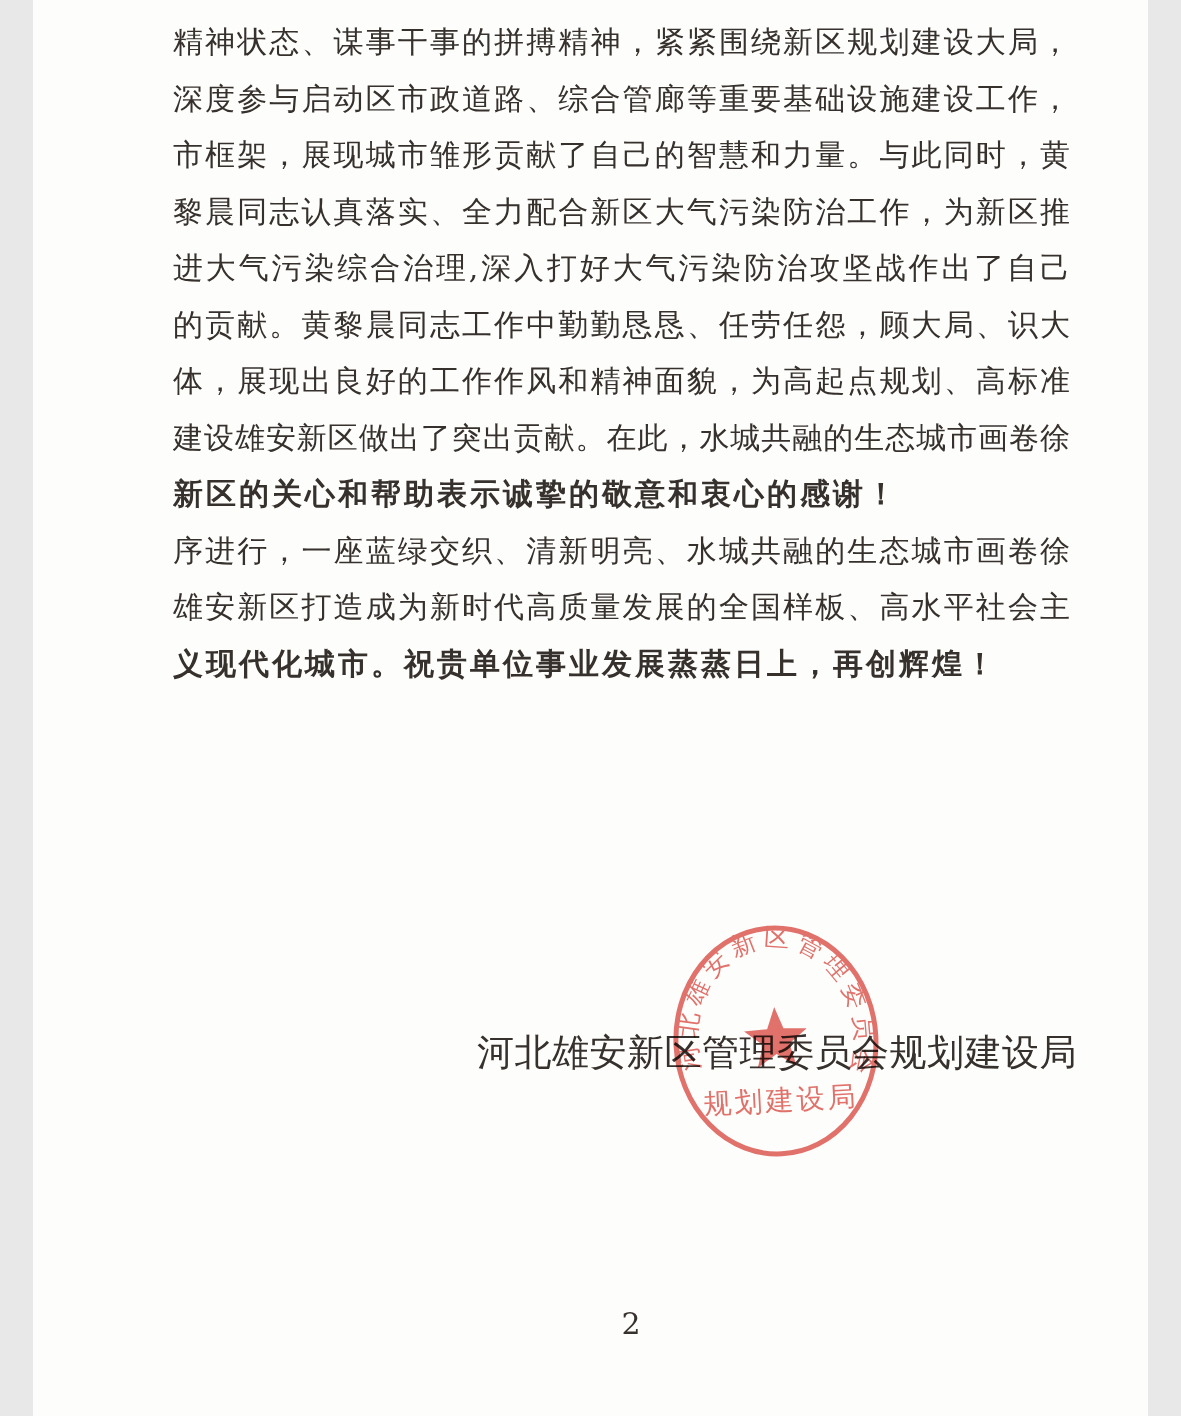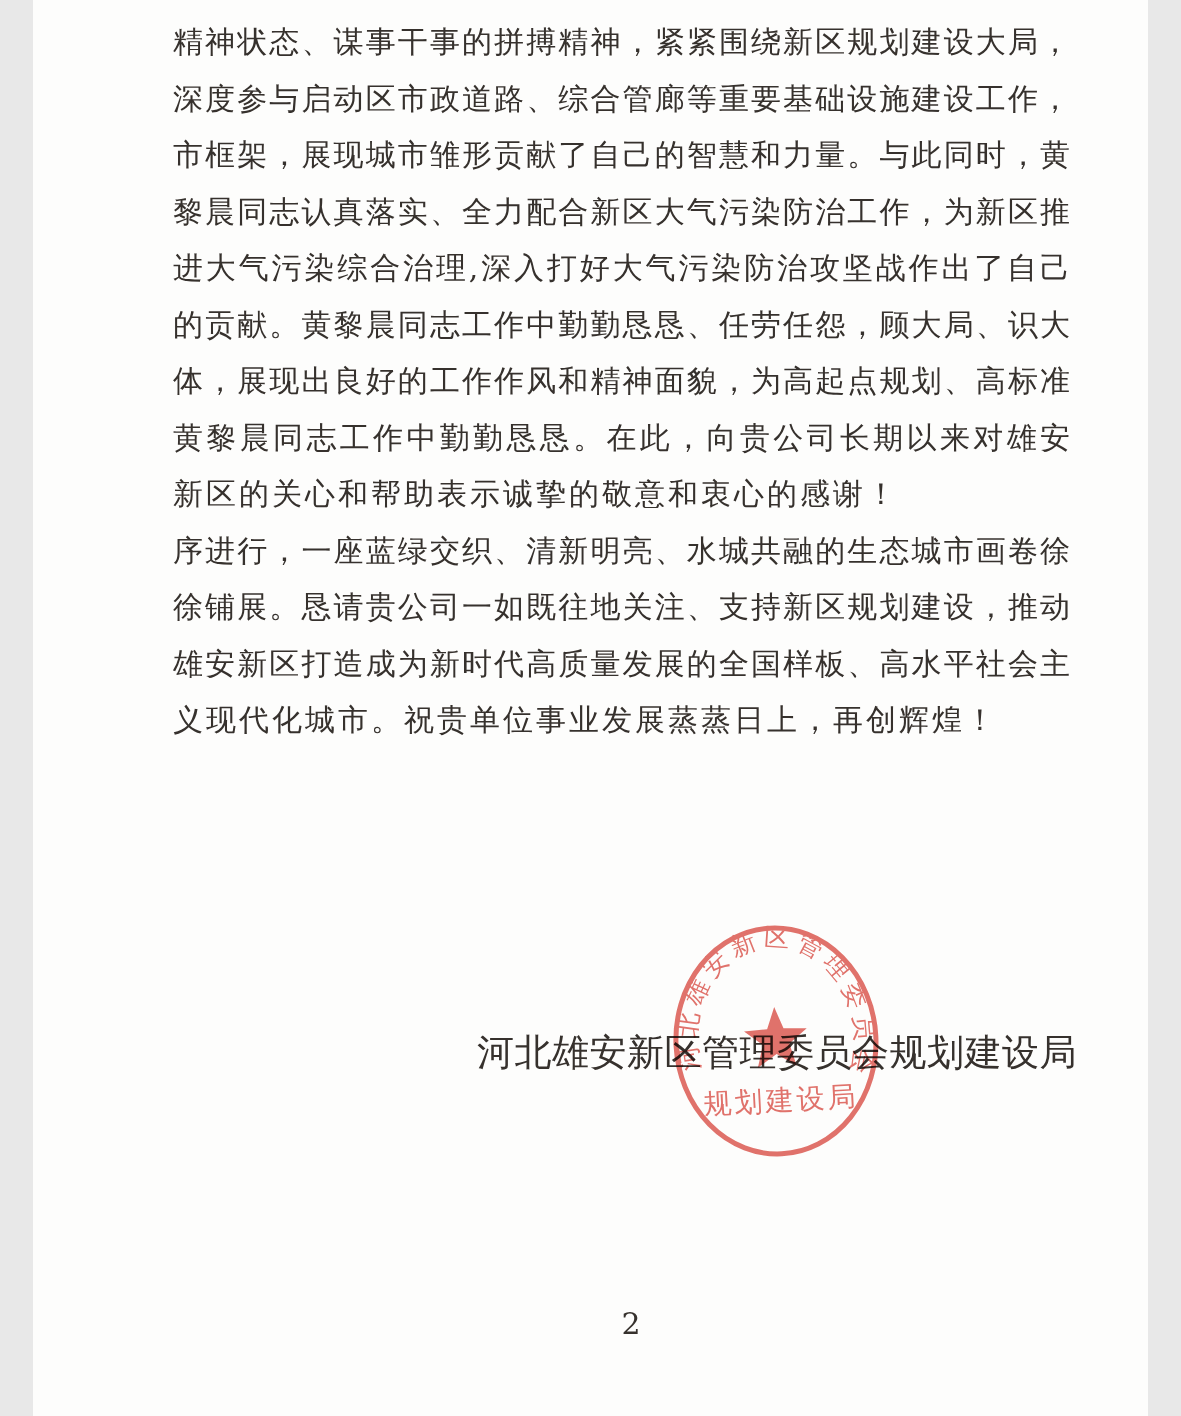--- a/index.html
+++ b/index.html
@@ -25,20 +25,21 @@
     line-height: 56.5px;
     overflow: hidden;
   }
   .just {
     text-align: justify;
     text-align-last: justify;
   }
   .natural {
     letter-spacing: 3px;
     white-space: nowrap;
+    font-weight: bold;
   }
   .indent { text-indent: 62px; }
 
   .signature {
     position: absolute;
     left: 444px;
     top: 1028px;
     font-size: 37px;
     letter-spacing: 0.5px;
     white-space: nowrap;
@@ -81,24 +82,23 @@
 <div class="page">
 
   <div class="body-text">
     <div class="line just">精神状态、谋事干事的拼搏精神，紧紧围绕新区规划建设大局，</div>
     <div class="line just">深度参与启动区市政道路、综合管廊等重要基础设施建设工作，</div>
     <div class="line just">市框架，展现城市雏形贡献了自己的智慧和力量。与此同时，黄</div>
     <div class="line just">黎晨同志认真落实、全力配合新区大气污染防治工作，为新区推</div>
     <div class="line just">进大气污染综合治理,深入打好大气污染防治攻坚战作出了自己</div>
     <div class="line just">的贡献。黄黎晨同志工作中勤勤恳恳、任劳任怨，顾大局、识大</div>
     <div class="line just">体，展现出良好的工作作风和精神面貌，为高起点规划、高标准</div>
-    <div class="line just">黄黎晨同志工作中勤勤恳恳。在此，向贵公司长期以来对雄安</div>
+    <div class="line just">建设雄安新区做出了突出贡献。在此，水城共融的生态城市画卷徐</div>
     <div class="line natural">新区的关心和帮助表示诚挚的敬意和衷心的感谢！</div>
     <div class="line just">序进行，一座蓝绿交织、清新明亮、水城共融的生态城市画卷徐</div>
-    <div class="line just">徐铺展。恳请贵公司一如既往地关注、支持新区规划建设，推动</div>
     <div class="line just">雄安新区打造成为新时代高质量发展的全国样板、高水平社会主</div>
     <div class="line natural">义现代化城市。祝贵单位事业发展蒸蒸日上，再创辉煌！</div>
   </div>
 
   <div class="signature">河北雄安新区管理委员会规划建设局</div>
 
 
   <svg class="seal" viewBox="0 0 212 240" xmlns="http://www.w3.org/2000/svg">
     <ellipse cx="106" cy="119" rx="100" ry="113" fill="none" stroke="#dd5a52" stroke-width="5"></ellipse>
     <path id="seal-arc-path" d="M 30.8 148.8 A 80 93 0 1 1 181.2 148.8" fill="none"></path>

